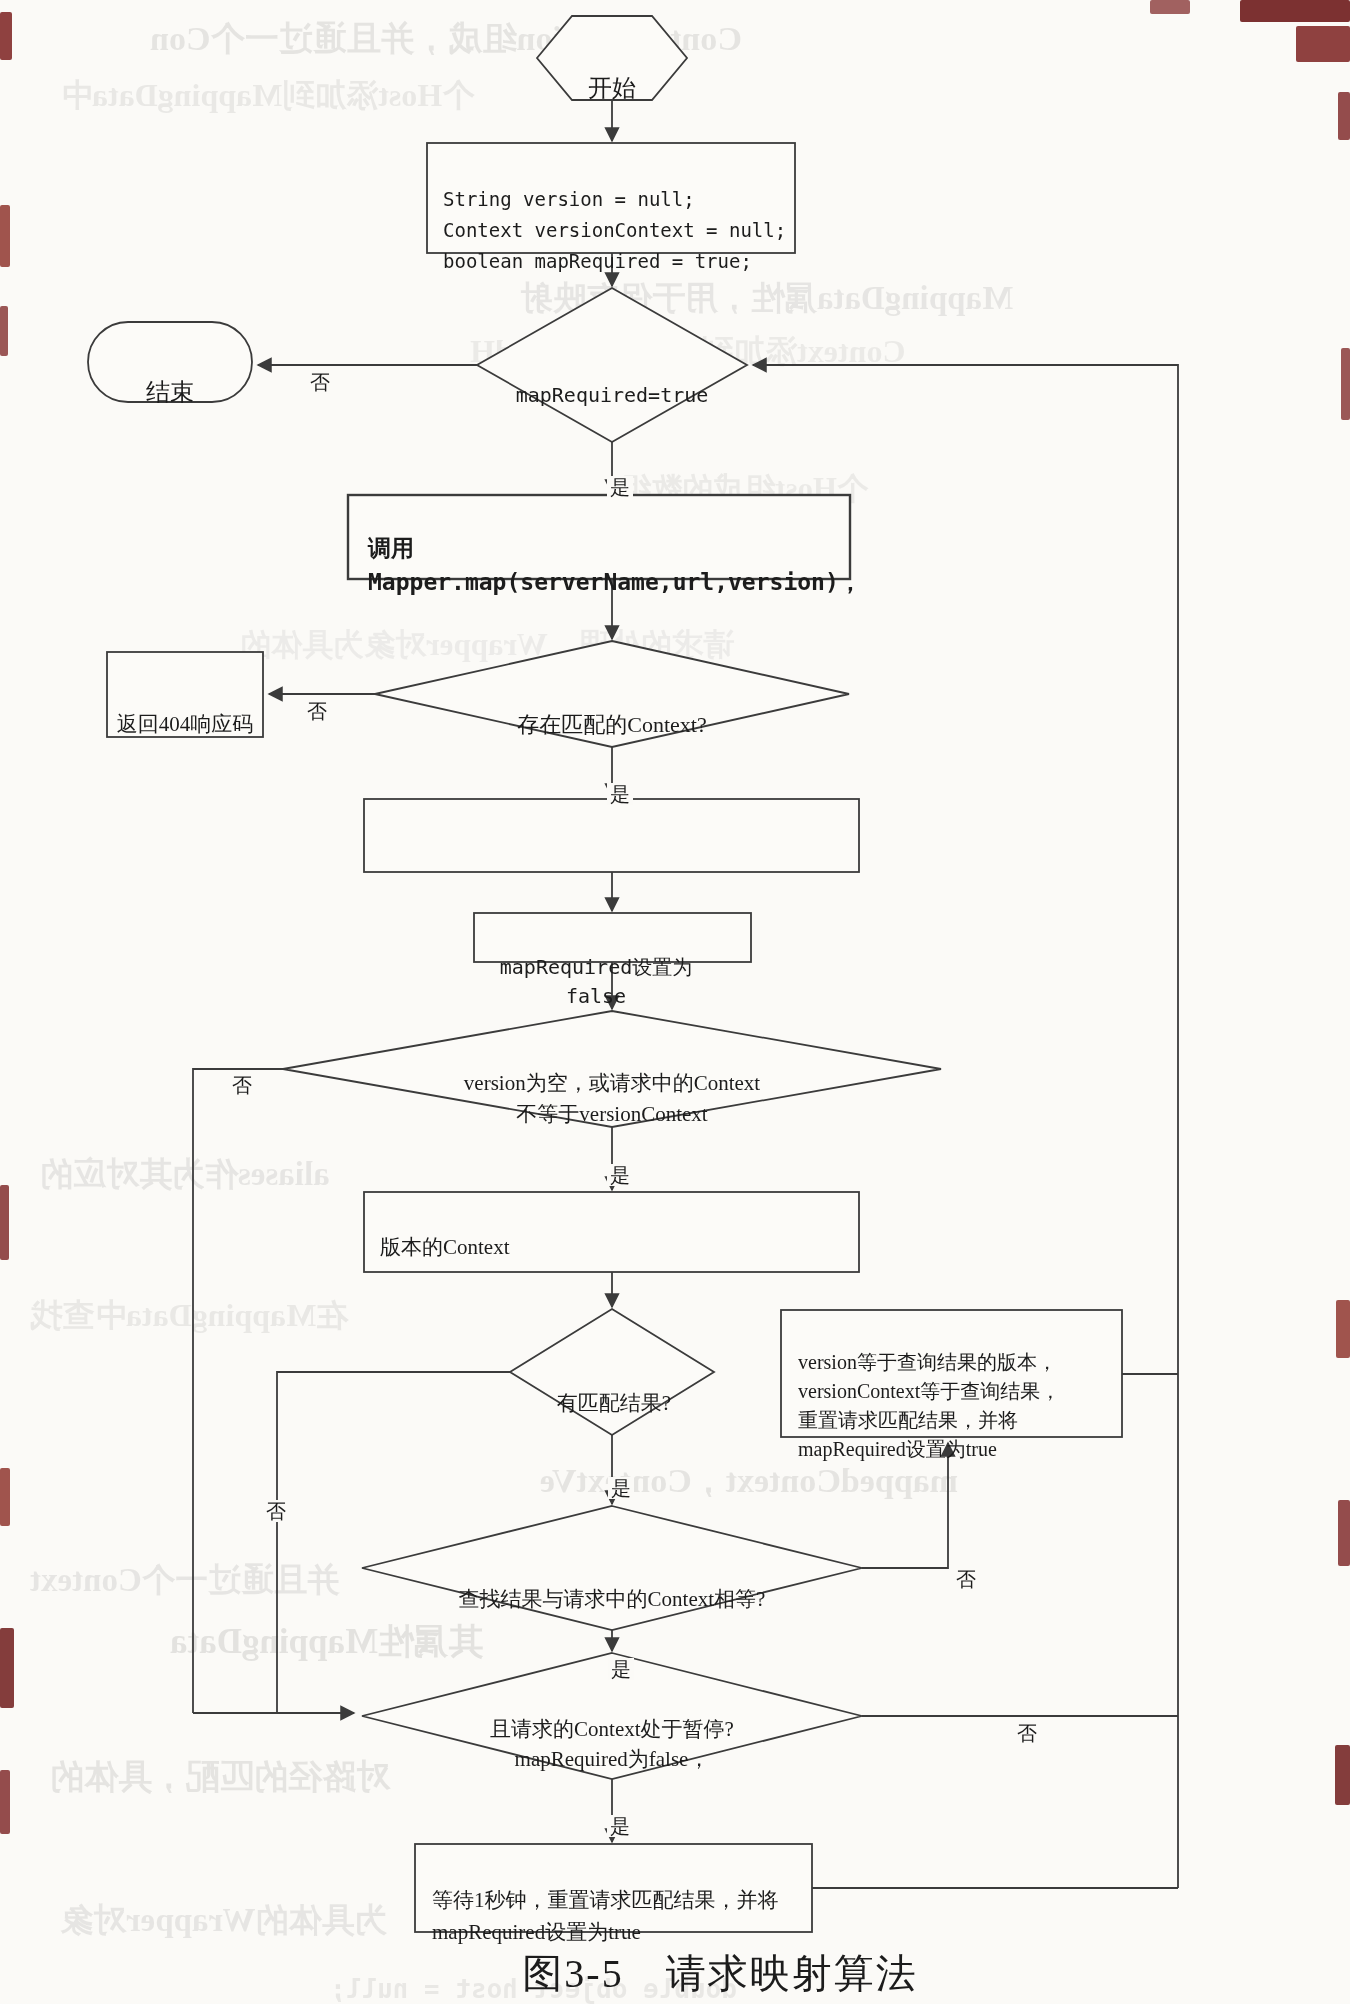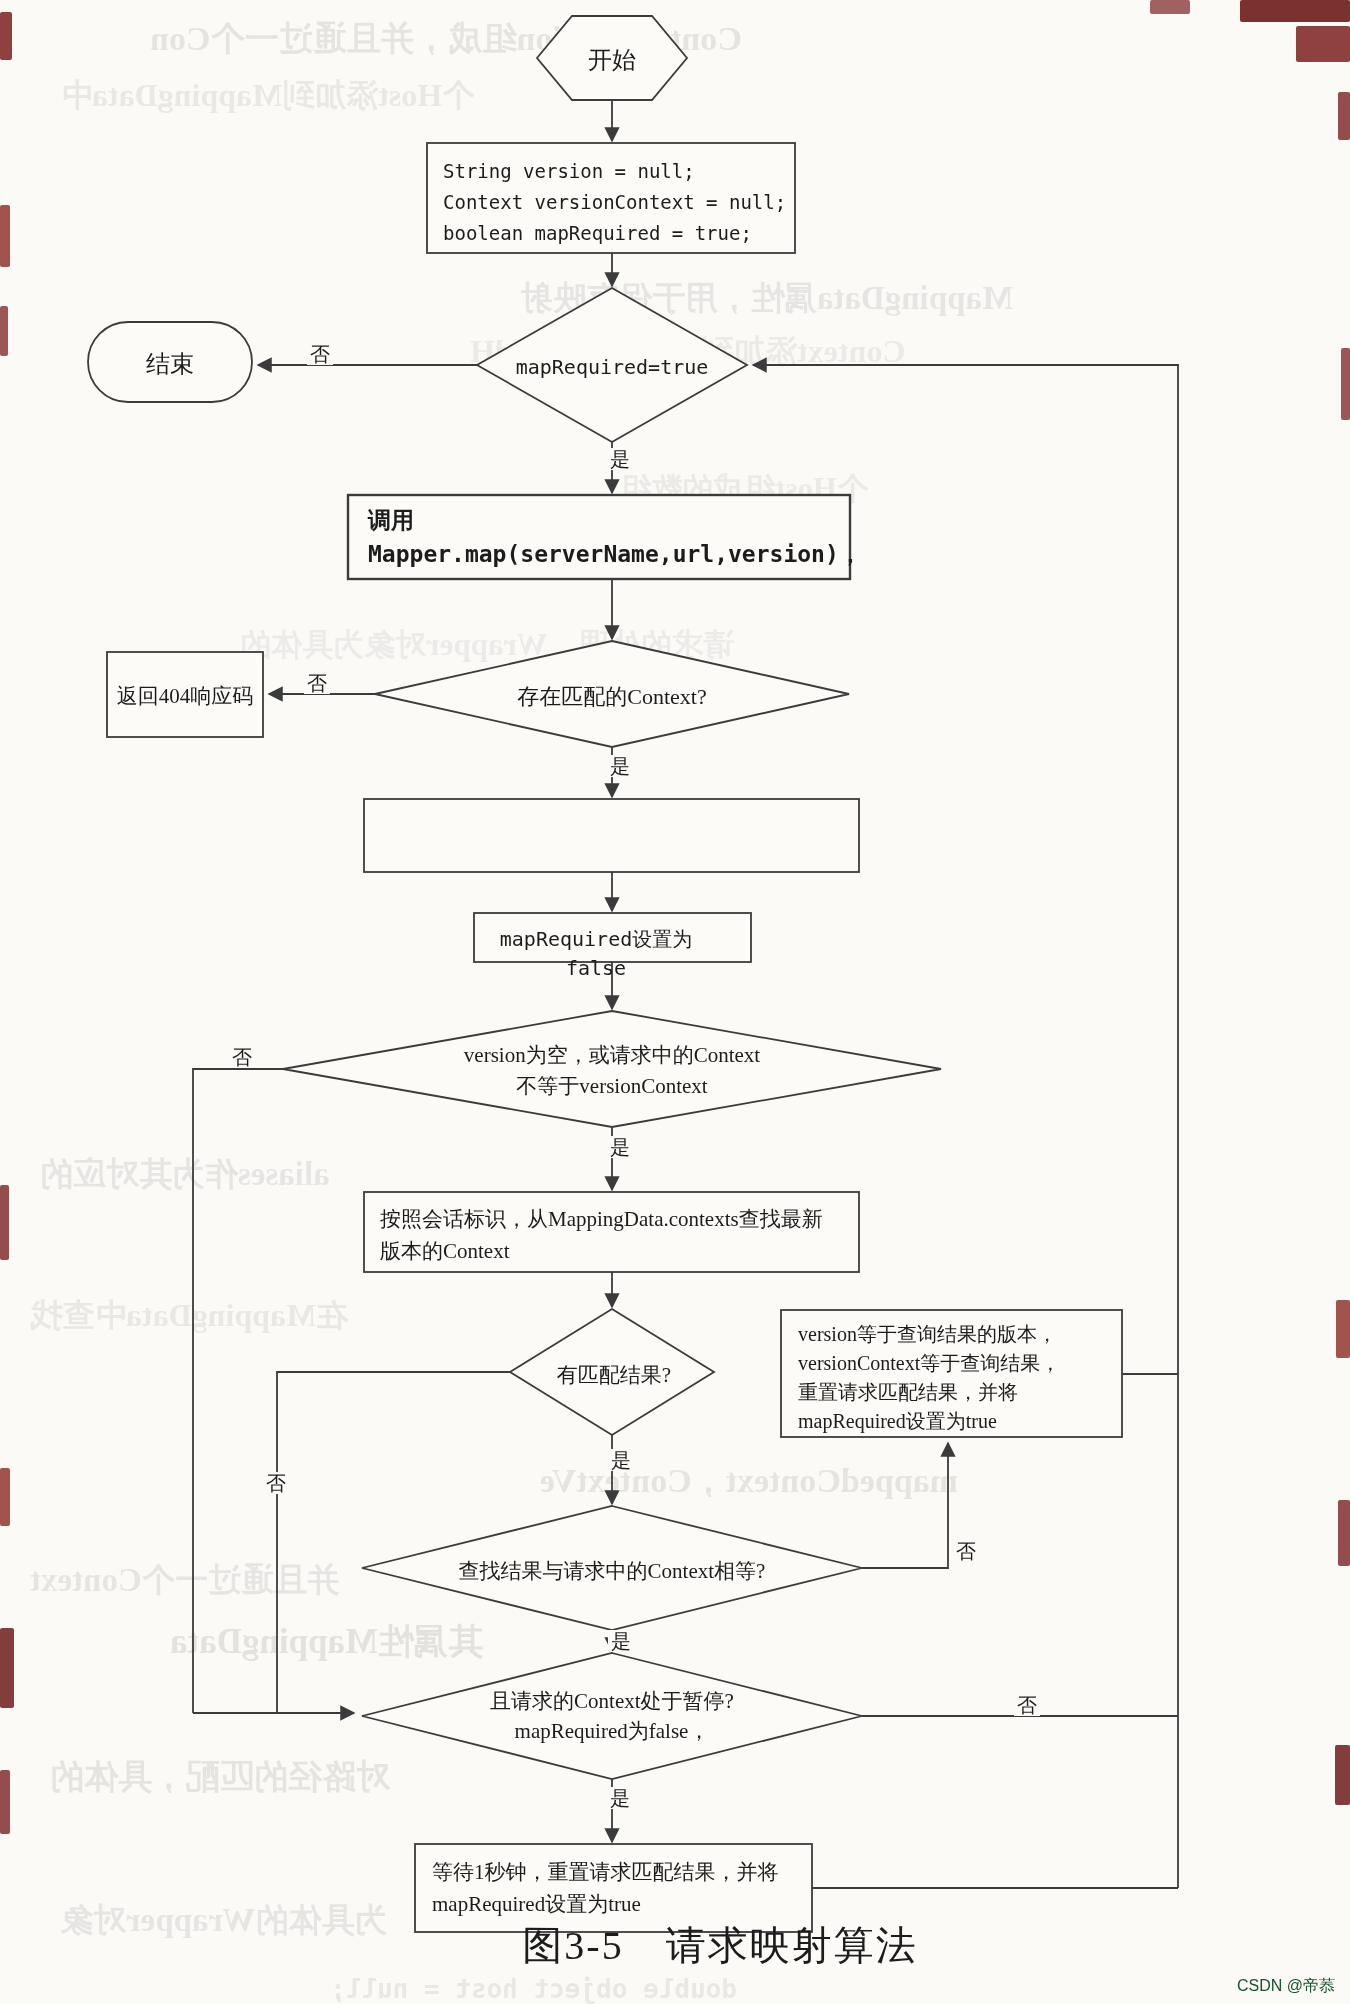--- a/index.html
+++ b/index.html
@@ -6,21 +6,21 @@
   #page{
     position:relative;width:1350px;height:2004px;margin:0 auto;
     background:#fbfaf7;overflow:hidden;
     font-family:"Liberation Serif",serif;color:#1c1c1c;
   }
   
   #bleed-layer,#artifact-layer,#edge-svg,#text-layer{position:absolute;inset:0;}
   #bleed-layer{z-index:1;}
   #artifact-layer{z-index:2;}
   #edge-svg{z-index:3;}
-  #text-layer{z-index:4;}
+  #text-layer{z-index:4;margin-top:28px;}
   
   .bleed{
     position:absolute;white-space:nowrap;font-weight:bold;
     color:#3c3c3c;transform:scaleX(-1);filter:blur(0.6px);
     font-family:"Liberation Serif",serif;pointer-events:none;
   }
   
   .mark{position:absolute;border-radius:2px;}
   
   .ntext{position:absolute;line-height:1.45;}
@@ -159,21 +159,20 @@
 
 
     <div class="ntext center mono" style="left:474px;top:925px;width:244px;font-size:20px">mapRequired设置为false</div>
 
     <div class="ntext center serif" style="left:362px;top:1040px;width:500px;font-size:21px;line-height:31px">
       <div>version为空，或请求中的Context</div>
       <div>不等于versionContext</div>
     </div>
 
     <div class="ntext serif" style="left:380px;top:1203px;width:470px;font-size:21px;line-height:32px">
-      <div>按照会话标识，从MappingData.contexts查找最新</div>
       <div>版本的Context</div>
     </div>
 
     <div class="ntext center serif" style="left:512px;top:1360px;width:204px;font-size:21px">有匹配结果?</div>
 
     <div class="ntext serif" style="left:798px;top:1320px;width:320px;font-size:20px;line-height:29px">
       <div>version等于查询结果的版本，</div>
       <div>versionContext等于查询结果，</div>
       <div>重置请求匹配结果，并将</div>
       <div>mapRequired设置为true</div>

